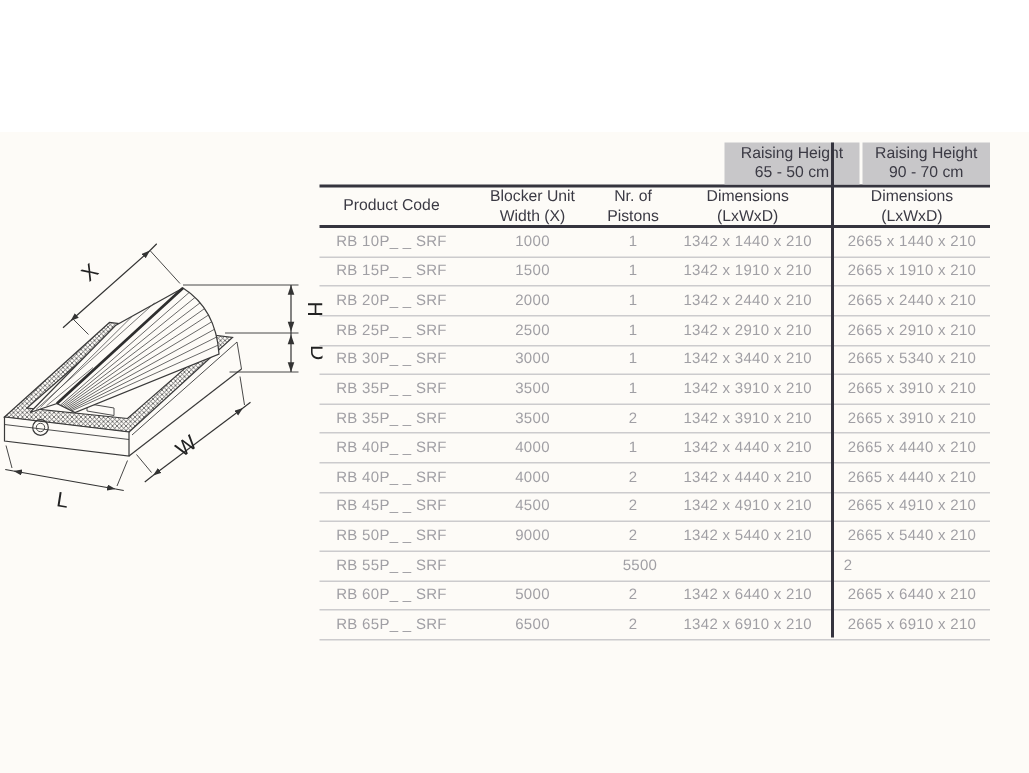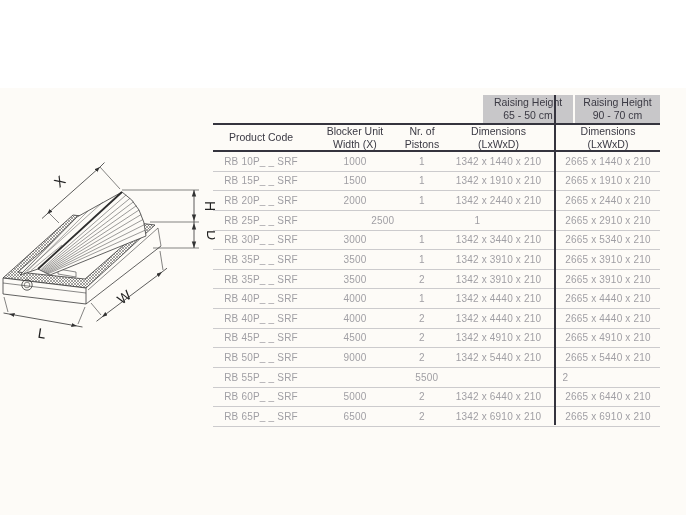--- a/index.html
+++ b/index.html
@@ -185,20 +185,21 @@
         <div class="tcell c3">1</div>
         <div class="tcell c4">1342 x 2440 x 210</div>
         <div class="cgap"></div>
         <div class="tcell c5">2665 x 2440 x 210</div>
       </div>
 
       <div class="trow">
         <div class="tcell c1">RB 25P_ _ SRF</div>
         <div class="tcell c2">2500</div>
         <div class="tcell c3">1</div>
+        <div class="tcell c4">1342 x 2910 x 210</div>
         <div class="cgap"></div>
         <div class="tcell c5">2665 x 2910 x 210</div>
       </div>
 
       <div class="trow">
         <div class="tcell c1">RB 30P_ _ SRF</div>
         <div class="tcell c2">3000</div>
         <div class="tcell c3">1</div>
         <div class="tcell c4">1342 x 3440 x 210</div>
         <div class="cgap"></div>

